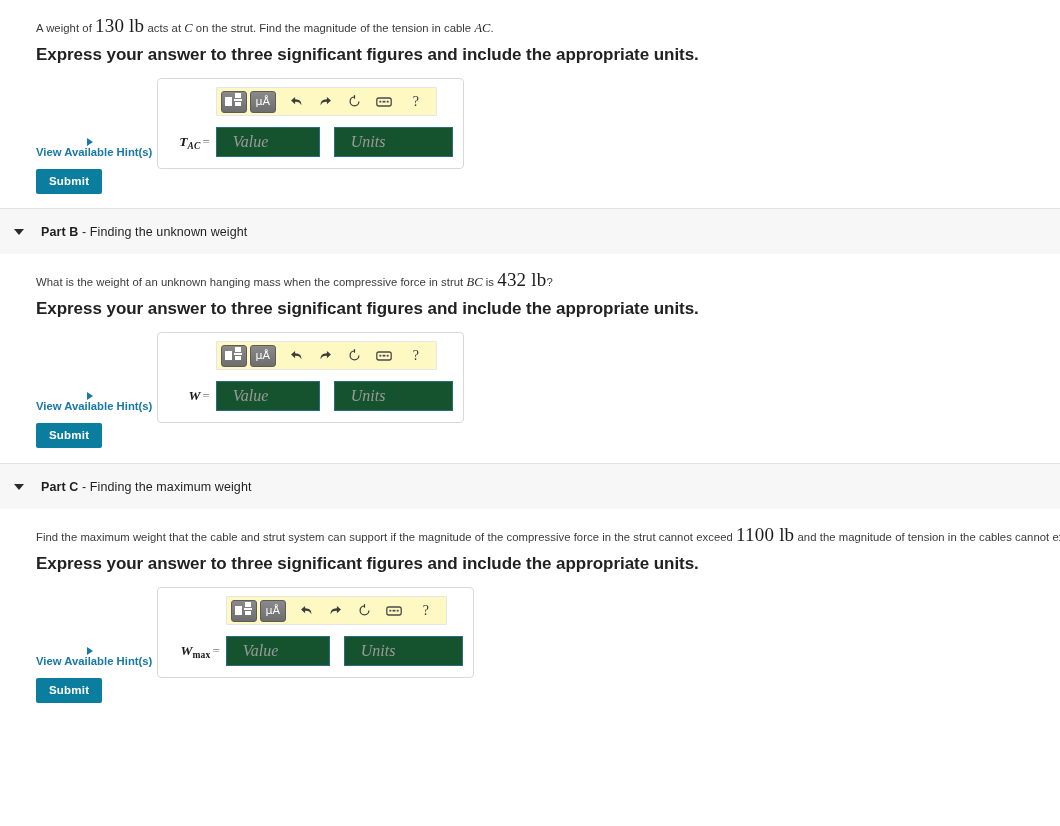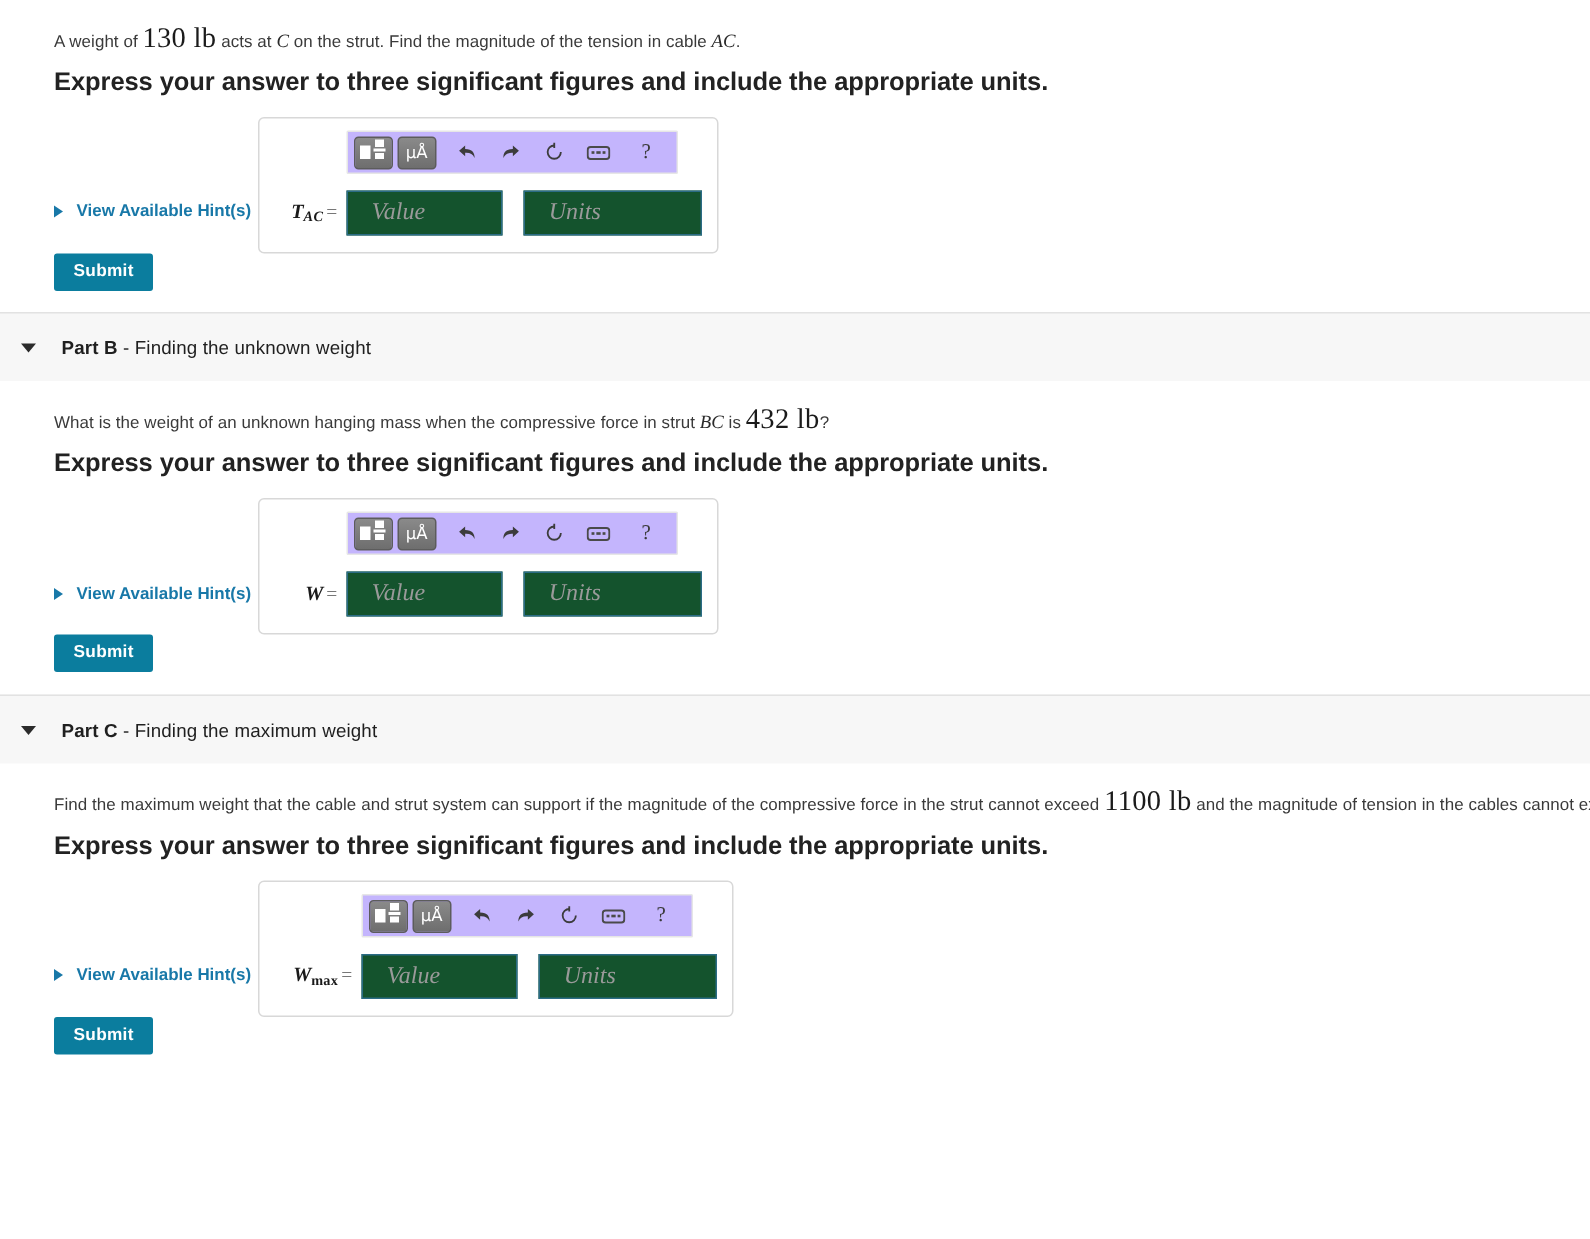--- a/index.html
+++ b/index.html
@@ -79,41 +79,42 @@
 
   .hint-link {
     display: inline-flex;
     align-items: center;
     margin-top: 12px;
     color: #1878a8;
     font-size: 11.3px;
     font-weight: bold;
     text-decoration: none;
     cursor: pointer;
+    flex-direction: column;
   }
   .caret-right {
     width: 0; height: 0;
     border-top: 4.5px solid transparent;
     border-bottom: 4.5px solid transparent;
     border-left: 6px solid #1878a8;
     margin-right: 9px;
   }
 
   
   .answer-box {
     margin-top: 13px;
     border: 1px solid #d8d8d8;
     border-radius: 4px;
     background: #ffffff;
     display: inline-block;
     padding: 8px 10px 11px 10px;
   }
 
   .mq-toolbar {
-    background: #c4b5fd;
+    background: #fef9c3;
     border: 1px solid #e6e6e6;
     border-radius: 1px;
     height: 29px;
     display: flex;
     align-items: center;
     padding: 0 9px 0 4px;
     margin-left: 48px;
     width: fit-content;
   }
 

